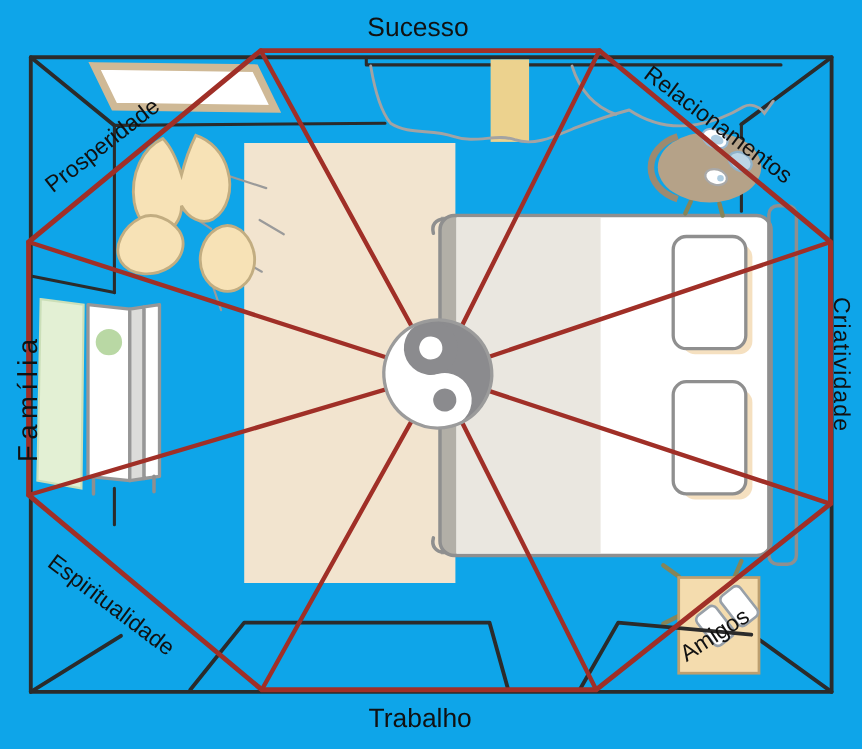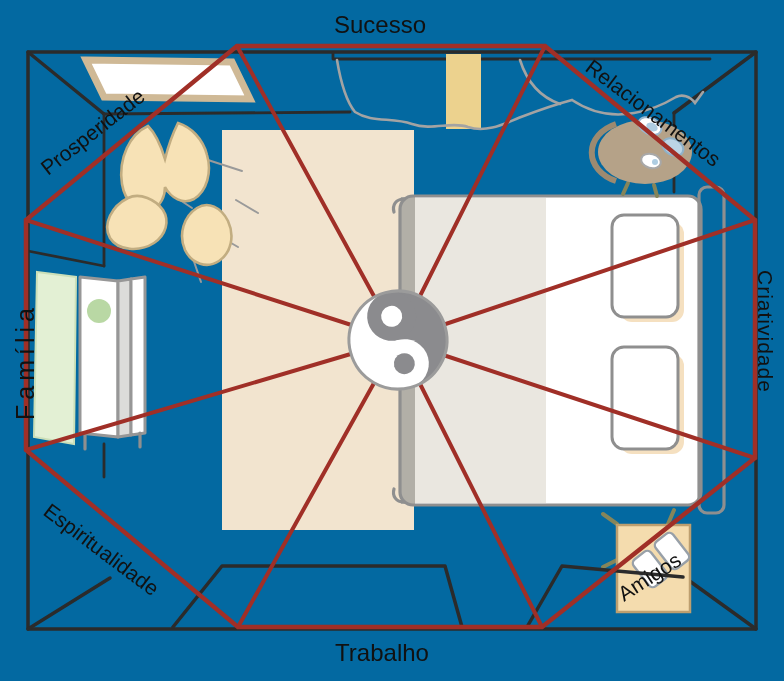--- a/index.html
+++ b/index.html
@@ -1,16 +1,16 @@
 <!DOCTYPE html>
 <html><head>
 <meta charset="utf-8">
 <style>
   html,body{margin:0;padding:0;background:#ffffff;}
-  #stage{position:relative;width:784px;height:681px;background:#0369a1;overflow:hidden;}
+  #stage{position:relative;width:784px;height:681px;background:#0ea5e9;overflow:hidden;}
   svg{position:absolute;left:0;top:0;}
   .wall{fill:none;stroke:#2b2b2b;stroke-width:3.5;stroke-linecap:round;stroke-linejoin:round;}
   .wall-thin{fill:none;stroke:#2b2b2b;stroke-width:2.8;stroke-linecap:round;}
   .gray{fill:none;stroke:#8f8f8f;stroke-width:3.2;stroke-linecap:round;stroke-linejoin:round;}
   .curtain{fill:none;stroke:#a3a3a3;stroke-width:2.6;stroke-linecap:round;}
   .leaf{stroke:#c2ad81;stroke-width:2.6;}
   .stem{fill:none;stroke:#9a9a9a;stroke-width:2;stroke-linecap:round;}
   .greenmat{stroke:#cbdfb8;stroke-width:2;}
   .slab{stroke:#979797;stroke-width:3;stroke-linejoin:round;}
   .pillow{fill:#ffffff;stroke:#8f8f8f;stroke-width:3;}

